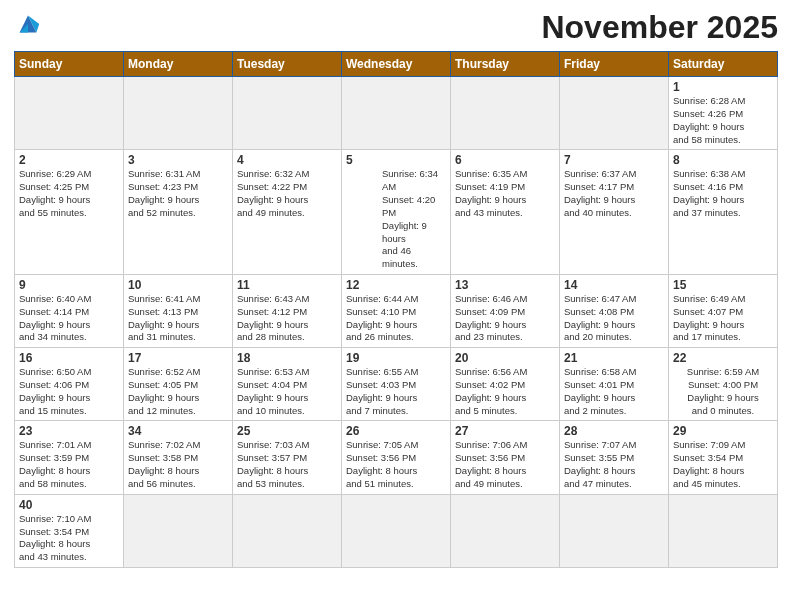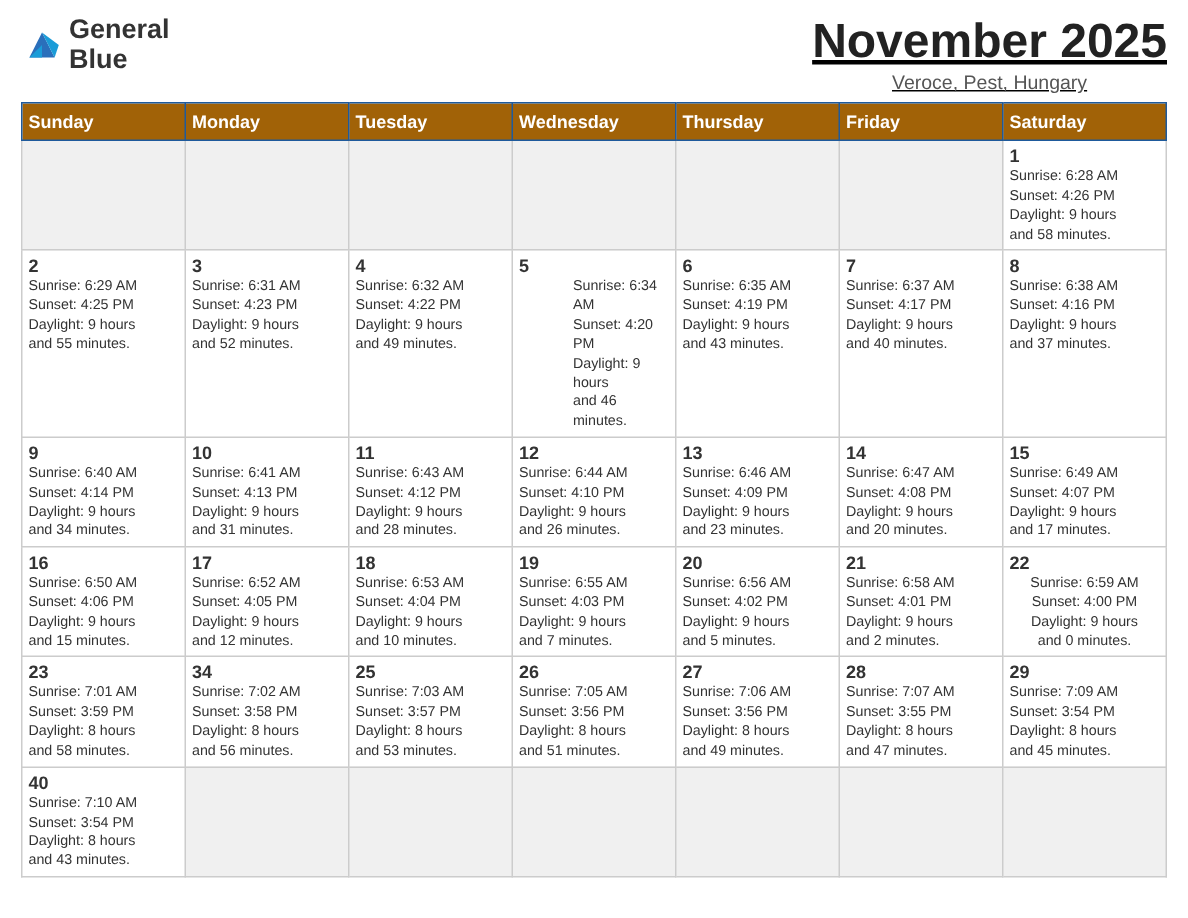--- a/index.html
+++ b/index.html
@@ -34,22 +34,21 @@
       line-height: 1.1;
     }
     .logo-text span {
       font-weight: bold;
     }
     .logo-icon {
       width: 28px;
       height: 28px;
     }
     .title-block {
-      text-align: center;
-      text-decoration: underline;
+      text-align: right;
     }
     .month-title {
       font-size: 32px;
       font-weight: bold;
       color: #222;
       line-height: 1.1;
     }
     .location {
       font-size: 13px;
       color: #555;
@@ -103,27 +102,23 @@
 <body>
 
 <div class="page">
   <div class="header">
     <div class="logo">
       <svg class="logo-icon" viewBox="0 0 40 40">
         <polygon points="8,32 20,8 32,32" fill="#2a6fbb"></polygon>
         <polygon points="20,8 32,32 36,20" fill="#1a9cd8"></polygon>
         <polygon points="8,32 20,32 20,20" fill="#1a9cd8"></polygon>
       </svg>
-      <div class="logo-text">
-        <span>General</span><br><span style="font-weight:bold;">Blue</span>
-      </div>
     </div>
     <div class="title-block">
       <div class="month-title">November 2025</div>
-      <div class="location">Veroce, Pest, Hungary</div>
     </div>
   </div>
 
   <table class="calendar">
     <thead>
       <tr>
       <th>Sunday</th>
           <th>Monday</th>
           <th>Tuesday</th>
           <th>Wednesday</th>

